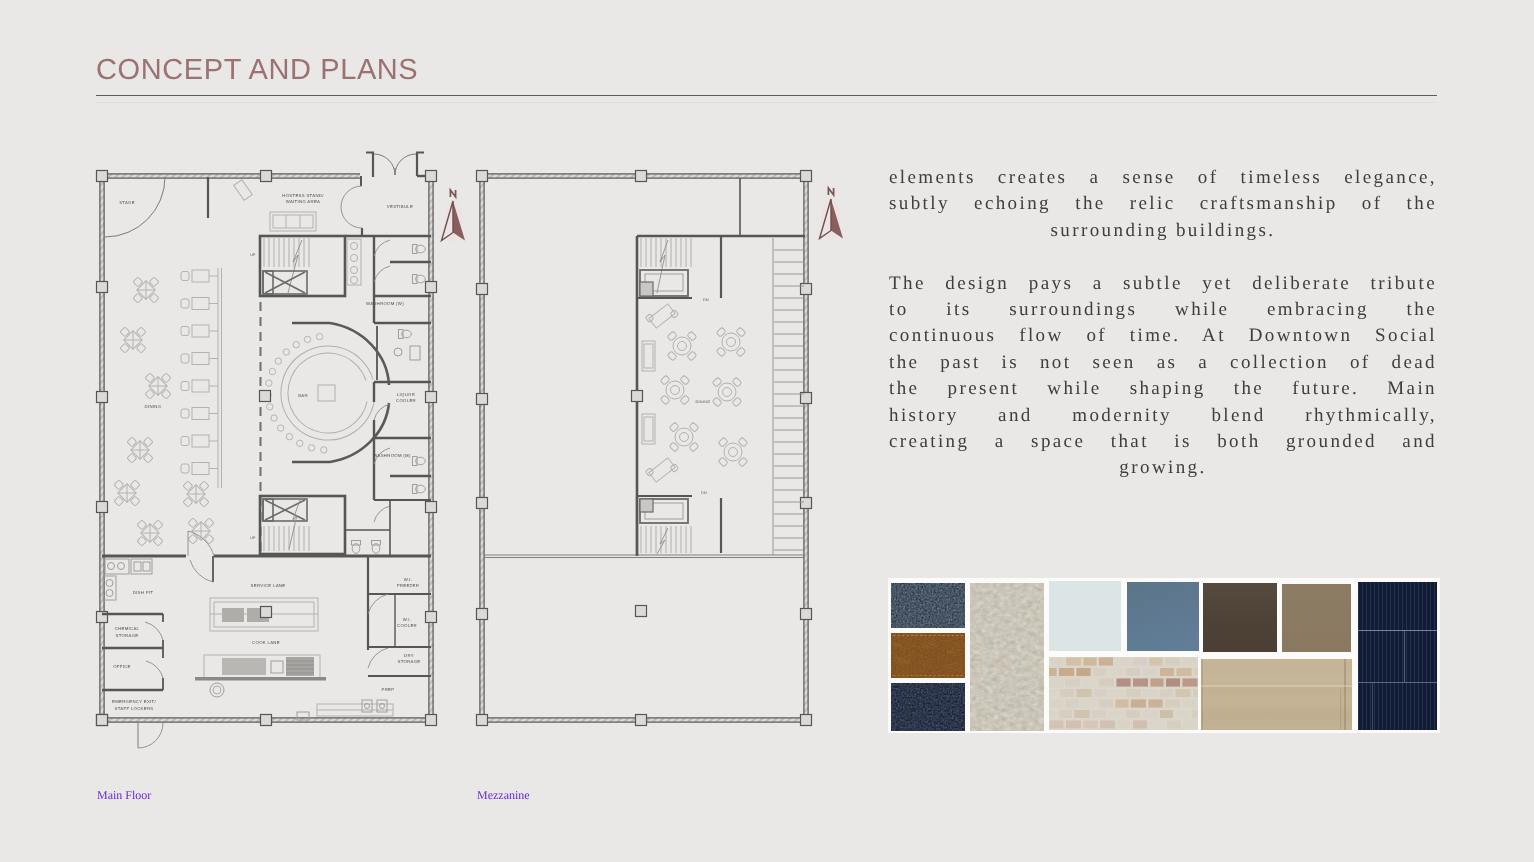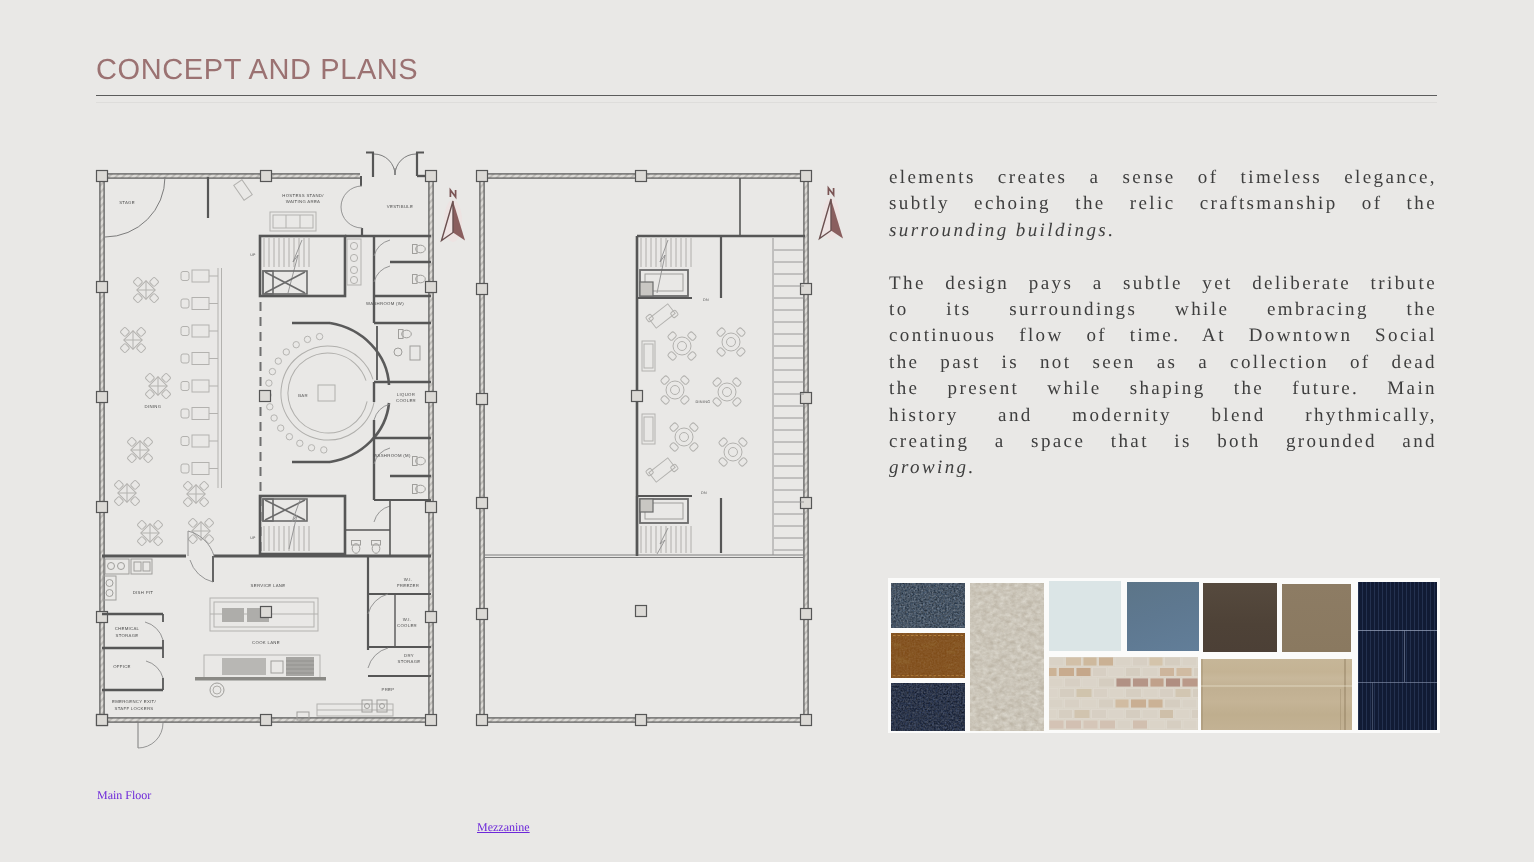--- a/index.html
+++ b/index.html
@@ -4,21 +4,21 @@
 <style>
   html,body{margin:0;padding:0;}
   *{-webkit-font-smoothing:antialiased;text-rendering:geometricPrecision;}
   body{width:1534px;height:862px;background:#e9e8e6;font-family:"Liberation Sans",sans-serif;position:relative;overflow:hidden;}
   .title{position:absolute;left:96px;top:54px;font-size:29px;letter-spacing:0.6px;color:#9b7272;font-family:"Liberation Sans",sans-serif;}
   .rule{position:absolute;left:96px;top:95px;width:1341px;height:1.4px;background:#5c5c5c;}
   .rule2{position:absolute;left:96px;top:102px;width:1341px;height:1px;background:#dedddb;}
   .caption{position:absolute;font-family:"Liberation Serif",serif;font-size:12px;color:#6d28d9;margin-top:40px;}
   .body{position:absolute;left:889px;width:548px;font-family:"Liberation Serif",serif;font-size:19px;line-height:26.4px;color:#3e3e3e;letter-spacing:2.4px;}
   .body .j{text-align:justify;text-align-last:justify;}
-  .body .l{text-align:left;font-style:italic;}
+  .body .l{text-align:center;}
   .gap{height:26.4px;}
   .sw{position:absolute;}
 </style>
 </head>
 <body>
 
 <div class="title">CONCEPT AND PLANS</div>
 
 <div class="rule"></div>
 
@@ -34,21 +34,21 @@
 <div class="j">continuous flow of time. At Downtown Social</div>
 <div class="j">the past is not seen as a collection of dead</div>
 <div class="j">the present while shaping the future. Main</div>
 <div class="j">history and modernity blend rhythmically,</div>
 <div class="j">creating a space that is both grounded and</div>
 <div class="l">growing.</div>
 </div>
 
 <div class="caption" style="left:97px;top:748px;">Main Floor</div>
 
-<div class="caption" style="left:477px;top:780px;text-decoration:underline;">Mezzanine</div>
+<div class="caption" style="left:477px;top:748px;">Mezzanine</div>
 
 <div class="sw" style="left:888px;top:578px;width:552px;height:155px;background:#fbfbfa;"></div>
 
 <svg class="sw" style="left:891px;top:583px;" width="153" height="148" viewBox="0 0 153 148">
 <defs>
 <filter id="spkD" x="0%" y="0%" width="100%" height="100%">
         <feTurbulence type="fractalNoise" baseFrequency="0.55" numOctaves="2" seed="7" stitchTiles="stitch"></feTurbulence>
         <feColorMatrix type="matrix" values="0 0 0 0 0  0 0 0 0 0  0 0 0 0 0  0.9 0.9 0.9 0 -0.85"></feColorMatrix>
       </filter>
 <filter id="spkL" x="0%" y="0%" width="100%" height="100%">

